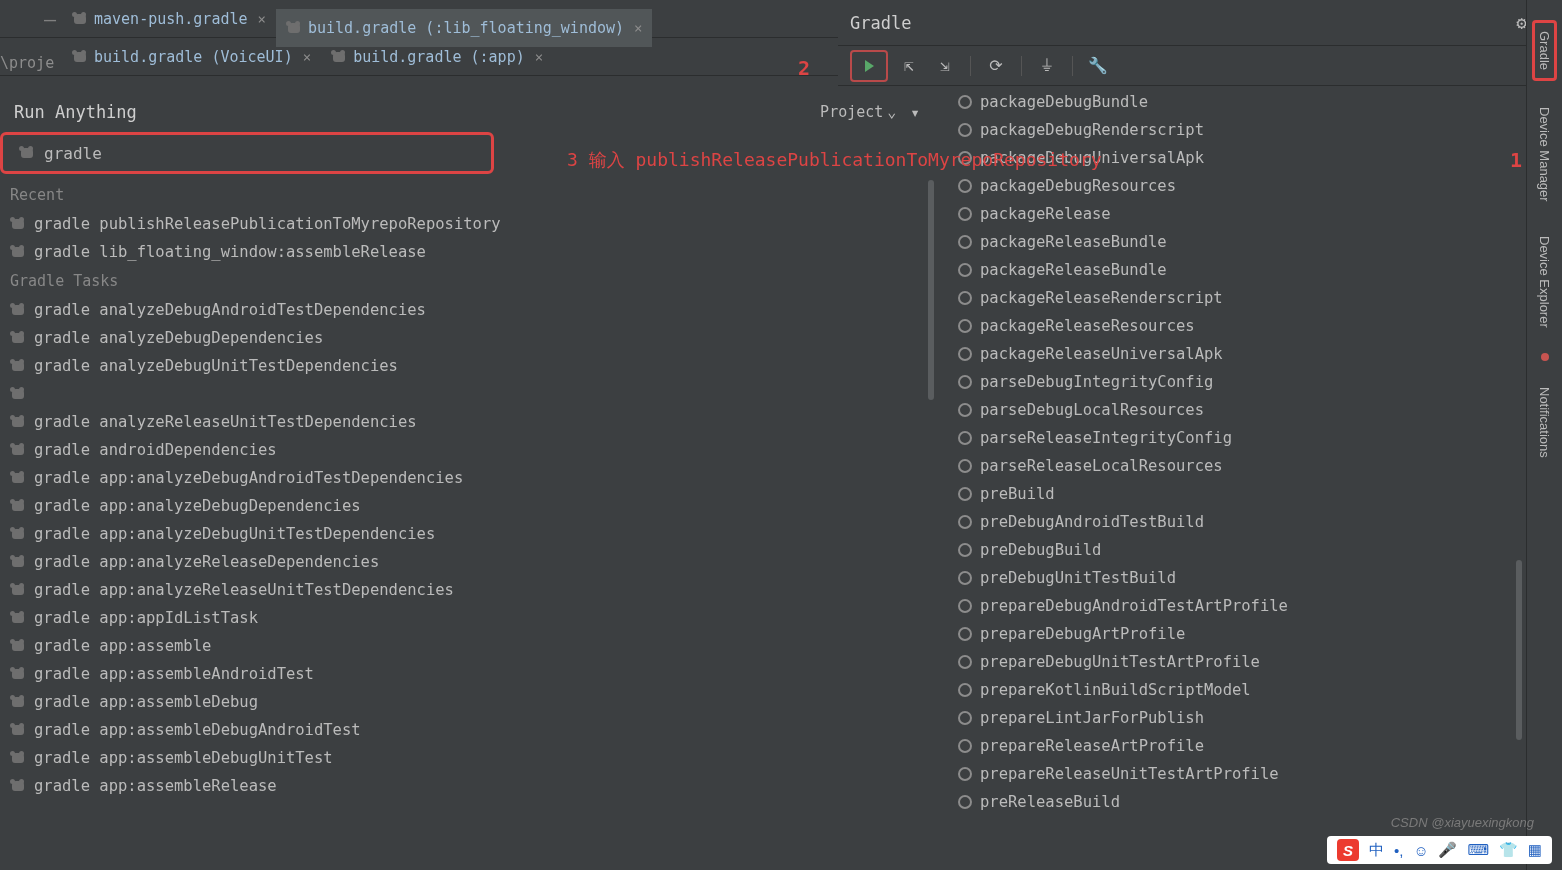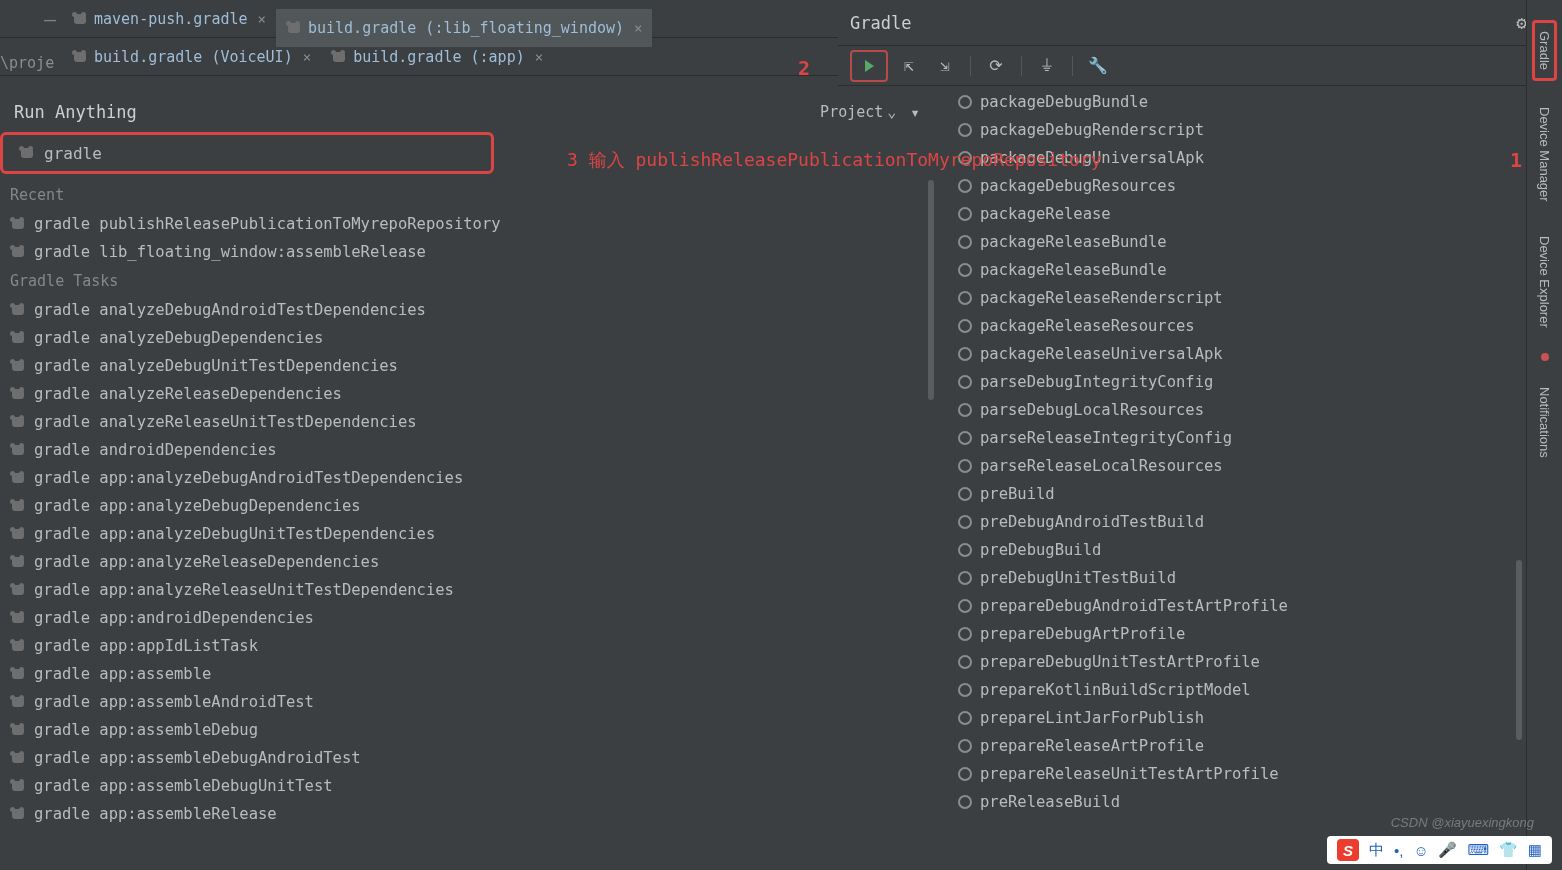--- a/index.html
+++ b/index.html
@@ -353,21 +353,20 @@
       <div class="ra-item">
         <span class="elephant"></span>
         <span>gradle analyzeDebugDependencies</span>
       </div>
       <div class="ra-item">
         <span class="elephant"></span>
         <span>gradle analyzeDebugUnitTestDependencies</span>
       </div>
       <div class="ra-item">
         <span class="elephant"></span>
-        <span>gradle analyzeReleaseDependencies</span>
       </div>
       <div class="ra-item">
         <span class="elephant"></span>
         <span>gradle analyzeReleaseUnitTestDependencies</span>
       </div>
       <div class="ra-item">
         <span class="elephant"></span>
         <span>gradle androidDependencies</span>
       </div>
       <div class="ra-item">
@@ -382,24 +381,20 @@
         <span class="elephant"></span>
         <span>gradle app:analyzeDebugUnitTestDependencies</span>
       </div>
       <div class="ra-item">
         <span class="elephant"></span>
         <span>gradle app:analyzeReleaseDependencies</span>
       </div>
       <div class="ra-item">
         <span class="elephant"></span>
         <span>gradle app:analyzeReleaseUnitTestDependencies</span>
-      </div>
-      <div class="ra-item">
-        <span class="elephant"></span>
-        <span>gradle app:androidDependencies</span>
       </div>
       <div class="ra-item">
         <span class="elephant"></span>
         <span>gradle app:appIdListTask</span>
       </div>
       <div class="ra-item">
         <span class="elephant"></span>
         <span>gradle app:assemble</span>
       </div>
       <div class="ra-item">

